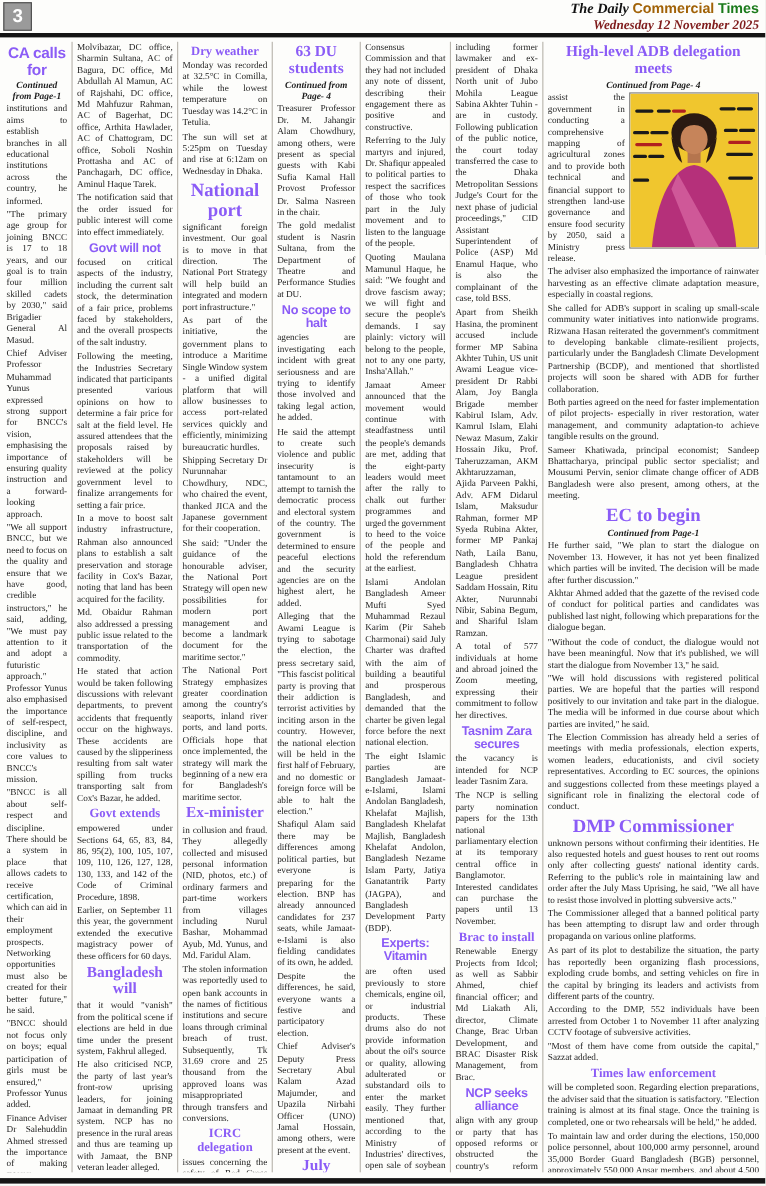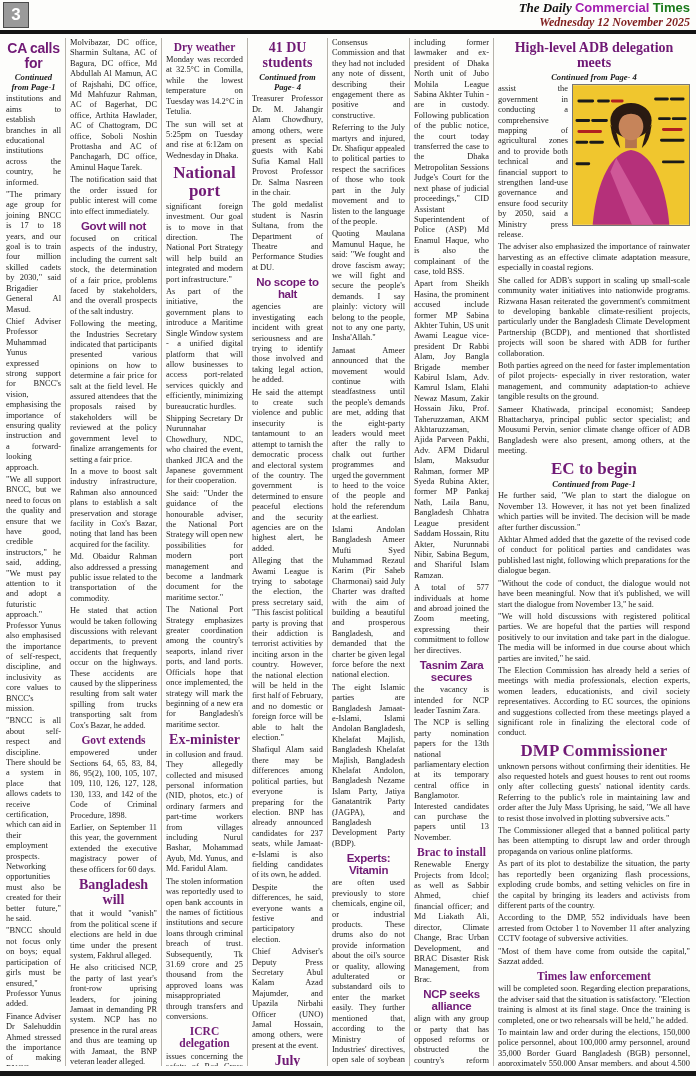--- a/index.html
+++ b/index.html
@@ -50,21 +50,21 @@
     overflow:hidden;
   }
   .col:last-child{border-right:none;}
   .col p{
     margin:0 0 2px 0;
     font-size:8.4px;line-height:10.4px;
     text-align:justify;
     word-spacing:-0.2px;
   }
   .hl{
-    text-align:center;font-weight:bold;color:#701a75;
+    text-align:center;font-weight:bold;color:#8b5cf6;
     margin:3px 0 2px 0;clear:both;line-height:1.05;
   }
   .hl-serif{font-family:"Liberation Serif",serif;}
   .hl-sans{font-family:"Liberation Sans",sans-serif;letter-spacing:-0.3px;}
   .sz-xl{font-size:17px;}
   .sz-lg{font-size:14px;}
   .sz-md{font-size:11.5px;}
   .cont{
     text-align:center;font-style:italic;font-weight:bold;
     font-size:8.6px;margin:0 0 2px 0;
@@ -87,21 +87,21 @@
 </head>
 <body>
 
 <div class="page">
 
   <div class="hdr">
     <div class="pagenum">3</div>
     <div class="mast">
       <div class="l1">
         <span class="daily">The Daily</span>
-        <span class="comm" id="mast-comm" style="color: #a21caf;">Commercial</span>
+        <span class="comm" id="mast-comm" style="color: #a16207;">Commercial</span>
         <span class="times" id="mast-times" style="color: rgb(26, 122, 26);">Times</span>
       </div>
       <div class="l2">Wednesday 12 November 2025</div>
     </div>
   </div>
 
   <div class="bodywrap" id="bodywrap">
       <div class="col">
         <h2 class="hl hl-sans sz-lg">CA calls for</h2>
         <div class="cont">Continued from Page-1</div>
@@ -139,21 +139,21 @@
         <p>Shipping Secretary Dr Nurunnahar Chowdhury, NDC, who chaired the event, thanked JICA and the Japanese government for their cooperation.</p>
         <p>She said: "Under the guidance of the honourable adviser, the National Port Strategy will open new possibilities for modern port management and become a landmark document for the maritime sector."</p>
         <p>The National Port Strategy emphasizes greater coordination among the country's seaports, inland river ports, and land ports. Officials hope that once implemented, the strategy will mark the beginning of a new era for Bangladesh's maritime sector.</p>
         <h2 class="hl hl-serif sz-lg">Ex-minister</h2>
         <p>in collusion and fraud. They allegedly collected and misused personal information (NID, photos, etc.) of ordinary farmers and part-time workers from villages including Nurul Bashar, Mohammad Ayub, Md. Yunus, and Md. Faridul Alam.</p>
         <p>The stolen information was reportedly used to open bank accounts in the names of fictitious institutions and secure loans through criminal breach of trust. Subsequently, Tk 31.69 crore and 25 thousand from the approved loans was misappropriated through transfers and conversions.</p>
         <h2 class="hl hl-serif sz-md">ICRC delegation</h2>
         <p>issues concerning the safety of Red Cross volunteers during disasters and accidents.</p>
       </div>
       <div class="col">
-        <h2 class="hl hl-serif sz-lg">41 DU students</h2>
+        <h2 class="hl hl-serif sz-lg">63 DU students</h2>
         <div class="cont">Continued from Page- 4</div>
         <p>Treasurer Professor Dr. M. Jahangir Alam Chowdhury, among others, were present as special guests with Kabi Sufia Kamal Hall Provost Professor Dr. Salma Nasreen in the chair.</p>
         <p>The gold medalist student is Nasrin Sultana, from the Department of Theatre and Performance Studies at DU.</p>
         <h2 class="hl hl-sans sz-md">No scope to halt</h2>
         <p>agencies are investigating each incident with great seriousness and are trying to identify those involved and taking legal action, he added.</p>
         <p>He said the attempt to create such violence and public insecurity is tantamount to an attempt to tarnish the democratic process and electoral system of the country. The government is determined to ensure peaceful elections and the security agencies are on the highest alert, he added.</p>
         <p>Alleging that the Awami League is trying to sabotage the election, the press secretary said, "This fascist political party is proving that their addiction is terrorist activities by inciting arson in the country. However, the national election will be held in the first half of February, and no domestic or foreign force will be able to halt the election."</p>
         <p>Shafiqul Alam said there may be differences among political parties, but everyone is preparing for the election. BNP has already announced candidates for 237 seats, while Jamaat-e-Islami is also fielding candidates of its own, he added.</p>
         <p>Despite the differences, he said, everyone wants a festive and participatory election.</p>
         <p>Chief Adviser's Deputy Press Secretary Abul Kalam Azad Majumder, and Upazila Nirbahi Officer (UNO) Jamal Hossain, among others, were present at the event.</p>

